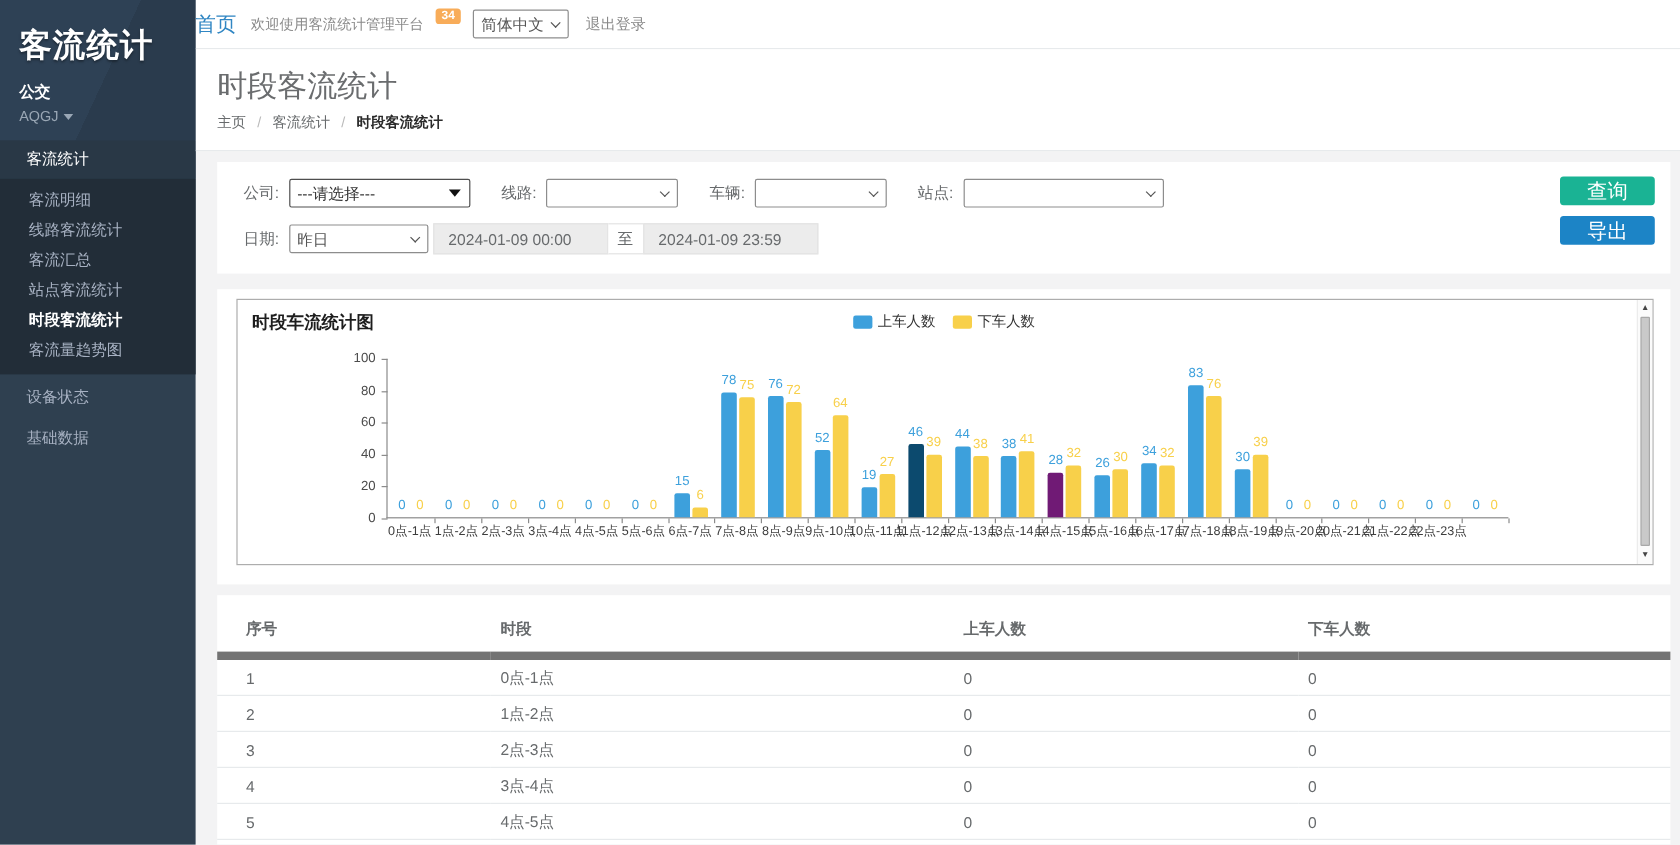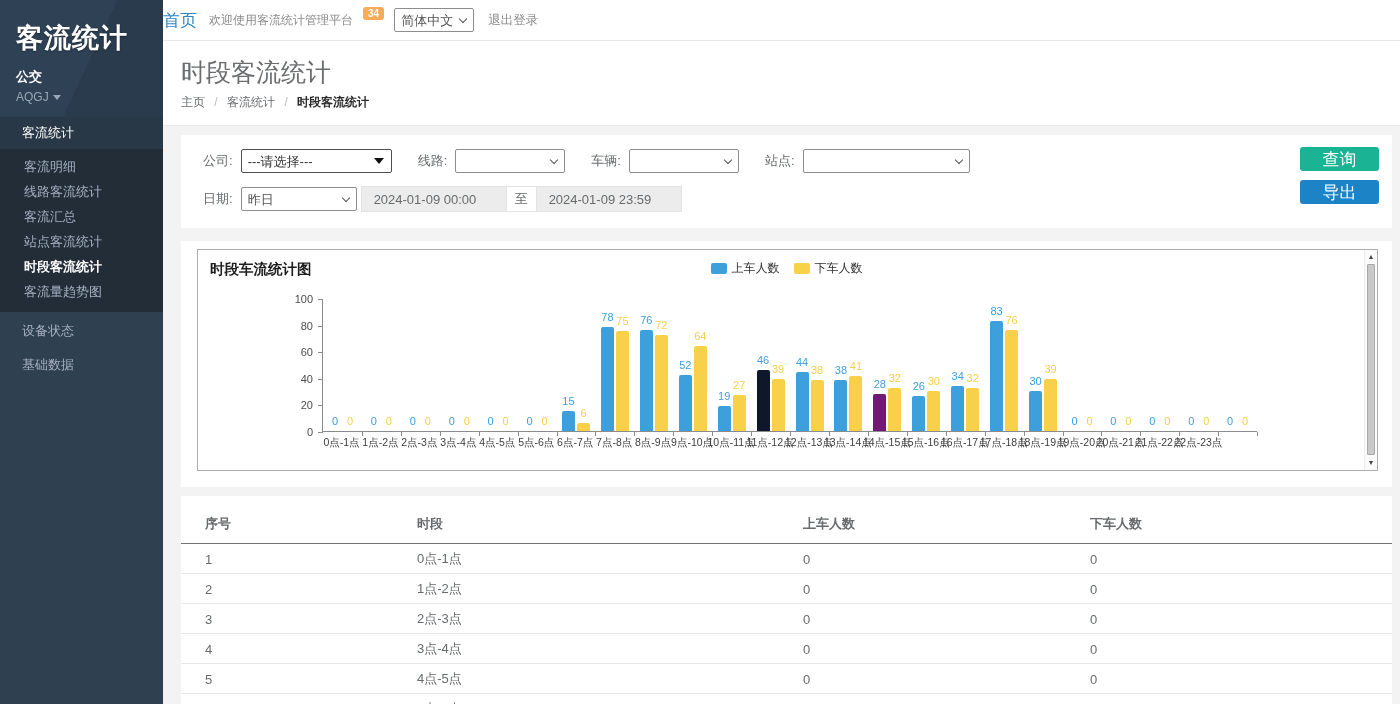--- a/index.html
+++ b/index.html
@@ -79,21 +79,21 @@
   .xlab { flex:1; position:relative; }
   .xlab span { position:absolute; left:50%; transform:translateX(-50%); white-space:nowrap; font-size:10.5px; color:#3d3d3d; top:0; }
   .sb { position:absolute; top:0; right:0; bottom:0; width:13px; background:#fbfbfb; border-left:1px solid #ececec; cursor:pointer; }
   .sb-arrow { position:absolute; left:0; width:12px; text-align:center; font-size:7px; color:#444; line-height:12px; }
   .sb-up { top:1px; } .sb-down { bottom:1px; }
   .sb-thumb { position:absolute; left:2px; top:14px; bottom:15px; width:8px; background:#c9c9c9; border:1px solid #a8a8a8; border-radius:1px; }
 
   
   .table-panel { background:#ffffff; flex:1; padding-top:8px; }
   table { width:100%; border-collapse:collapse; font-size:13px; color:#676a6c; }
-  th { text-align:left; font-weight:bold; color:#676a6c; padding:11px 8px 10px; border-bottom:1px solid #737373; }
+  th { text-align:left; font-weight:bold; color:#676a6c; padding:11px 8px 10px; border-bottom:7px solid #737373; }
   td { padding:6px 8px 5px; border-bottom:1px solid #e7eaec; height:26px; }
   th:first-child, td:first-child { padding-left:24px; }
 </style>
 </head>
 <body>
 
 <aside class="sidebar">
   <div class="side-top">
     <div class="brand">客流统计</div>
     <div class="org">公交</div>
@@ -293,21 +293,21 @@
             </div>
             <div class="cat">
               <div class="bar" style="background: rgb(61, 160, 220); height: 25.27px;">
                 <span class="val" style="color: rgb(61, 160, 220);">19</span>
               </div>
               <div class="bar" style="background: rgb(248, 208, 74); height: 35.91px;">
                 <span class="val" style="color: rgb(248, 208, 74);">27</span>
               </div>
             </div>
             <div class="cat">
-              <div class="bar" style="background: #0f172a; height: 61.18px;">
+              <div class="bar" style="background: #0c4a6e; height: 61.18px;">
                 <span class="val" style="color: rgb(61, 160, 220);">46</span>
               </div>
               <div class="bar" style="background: rgb(248, 208, 74); height: 51.87px;">
                 <span class="val" style="color: rgb(248, 208, 74);">39</span>
               </div>
             </div>
             <div class="cat">
               <div class="bar" style="background: rgb(61, 160, 220); height: 58.52px;">
                 <span class="val" style="color: rgb(61, 160, 220);">44</span>
               </div>

